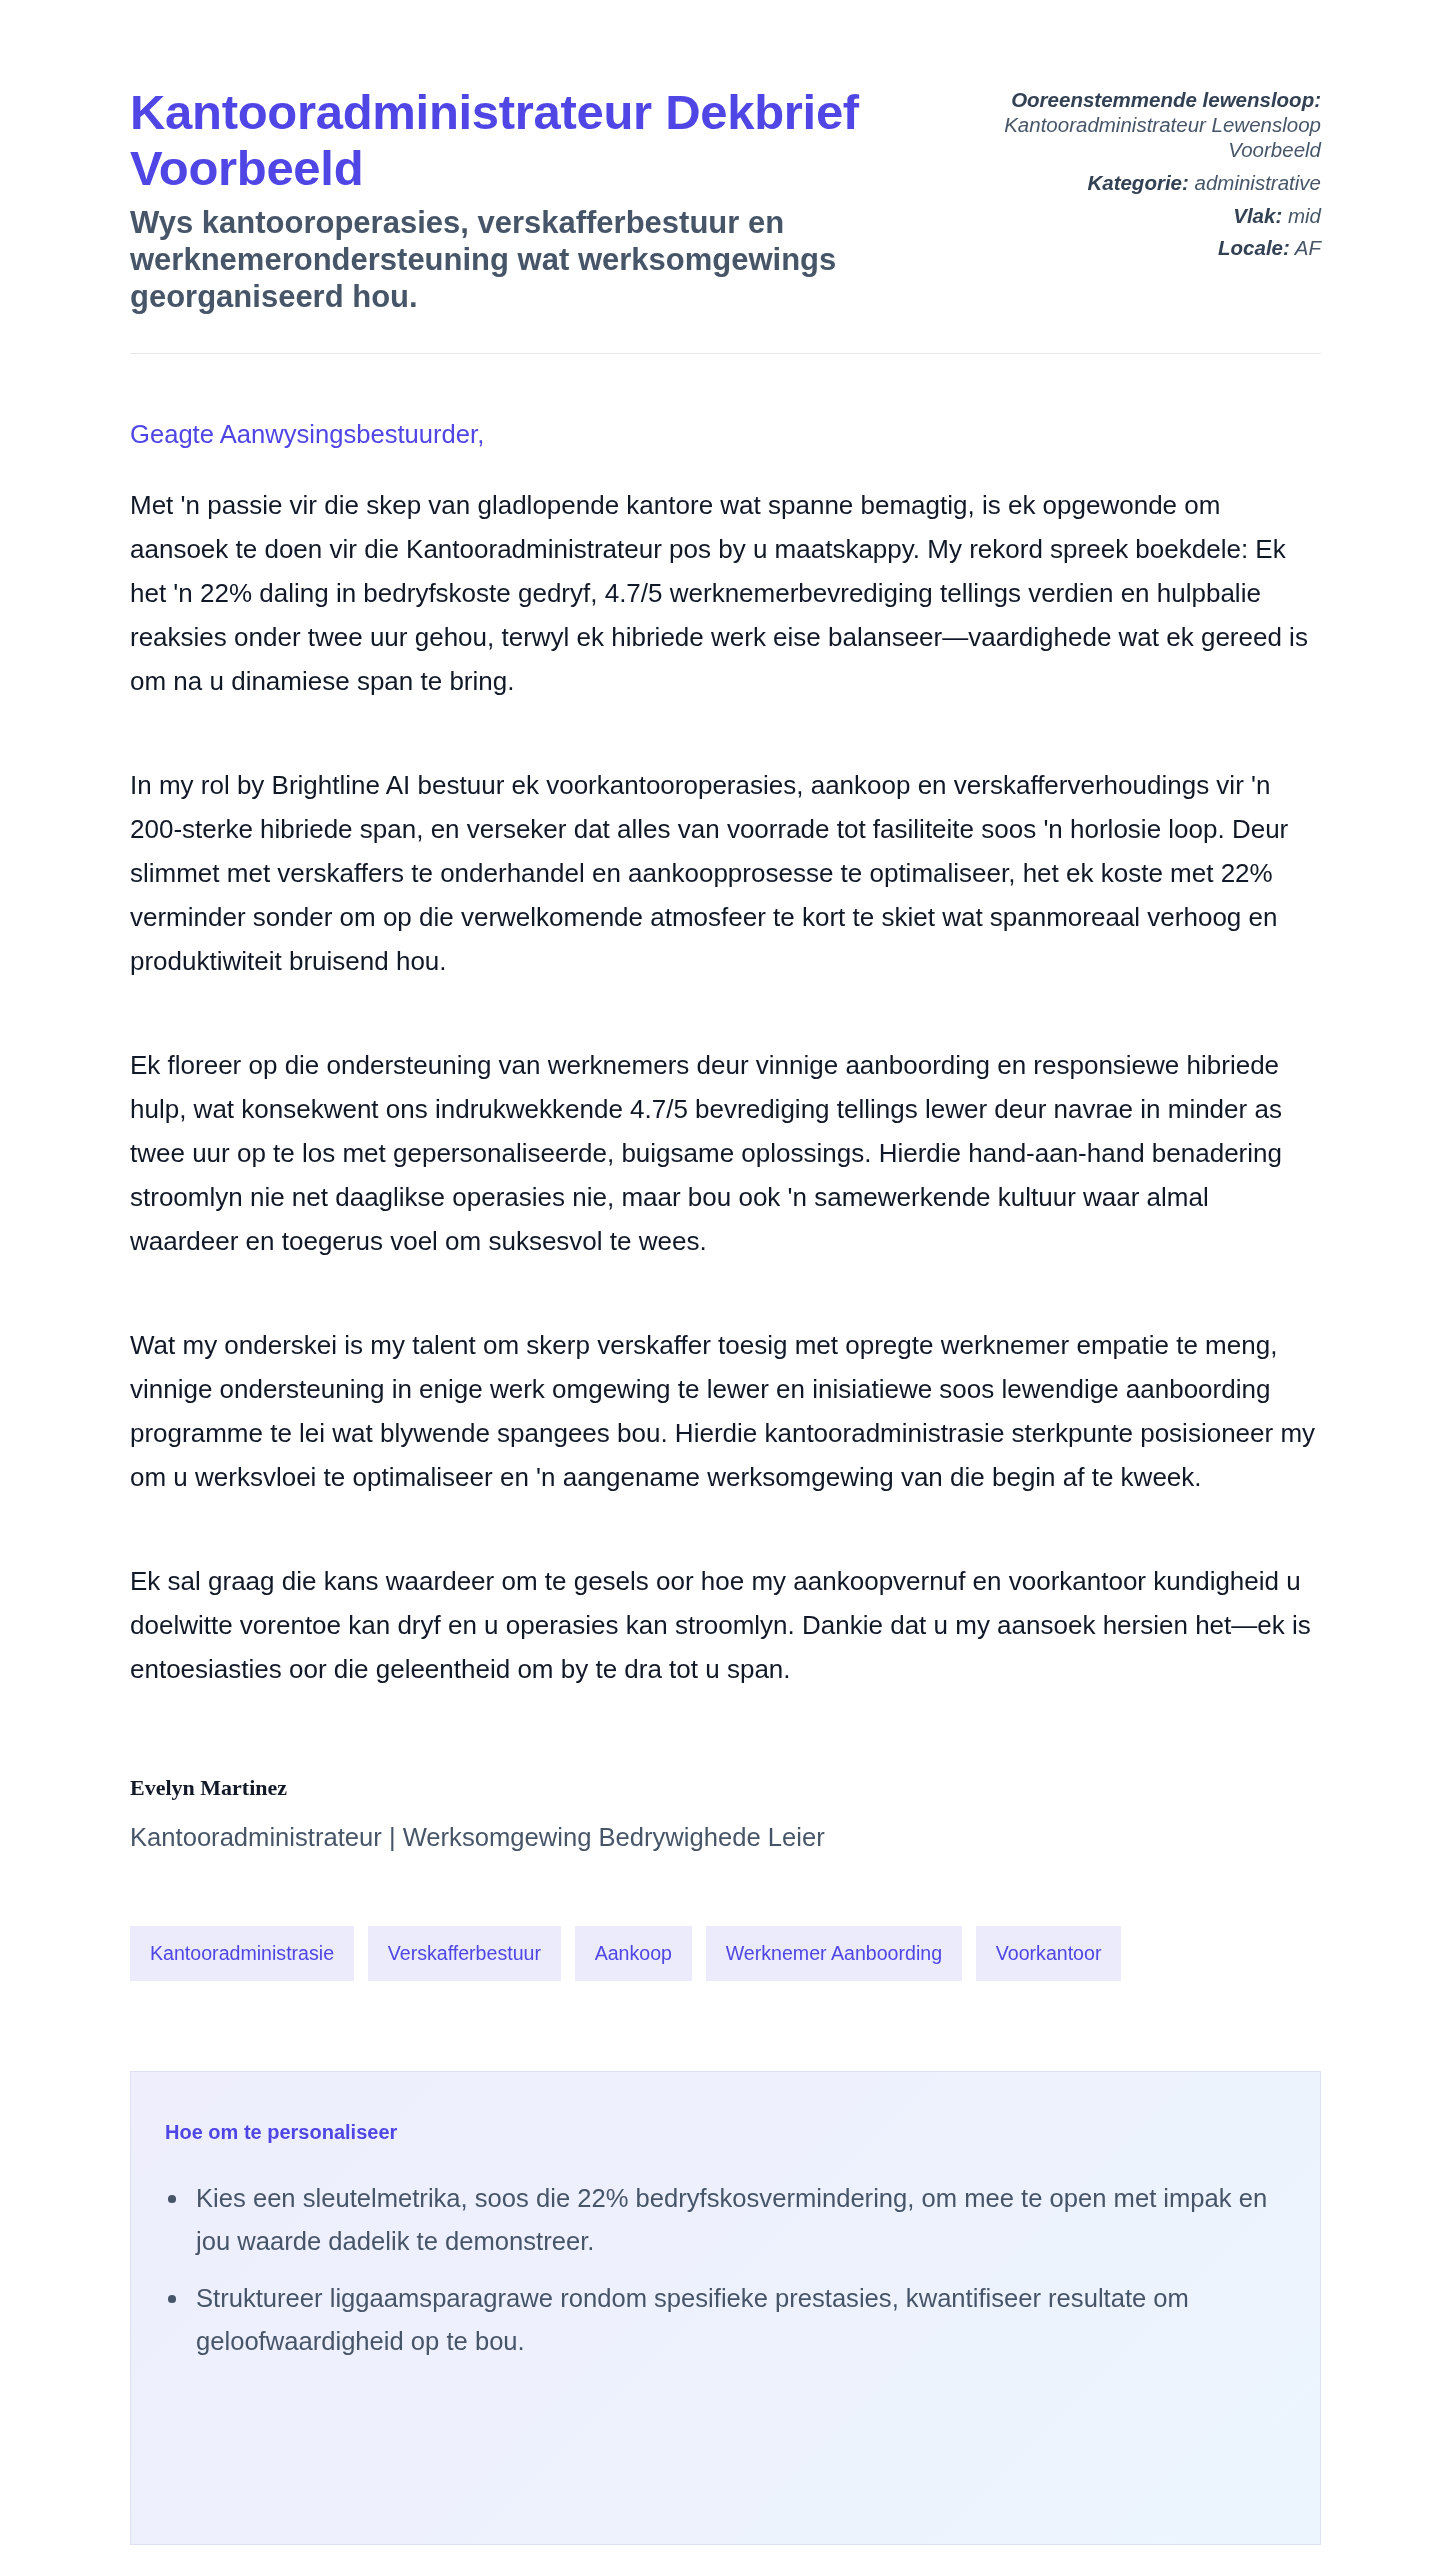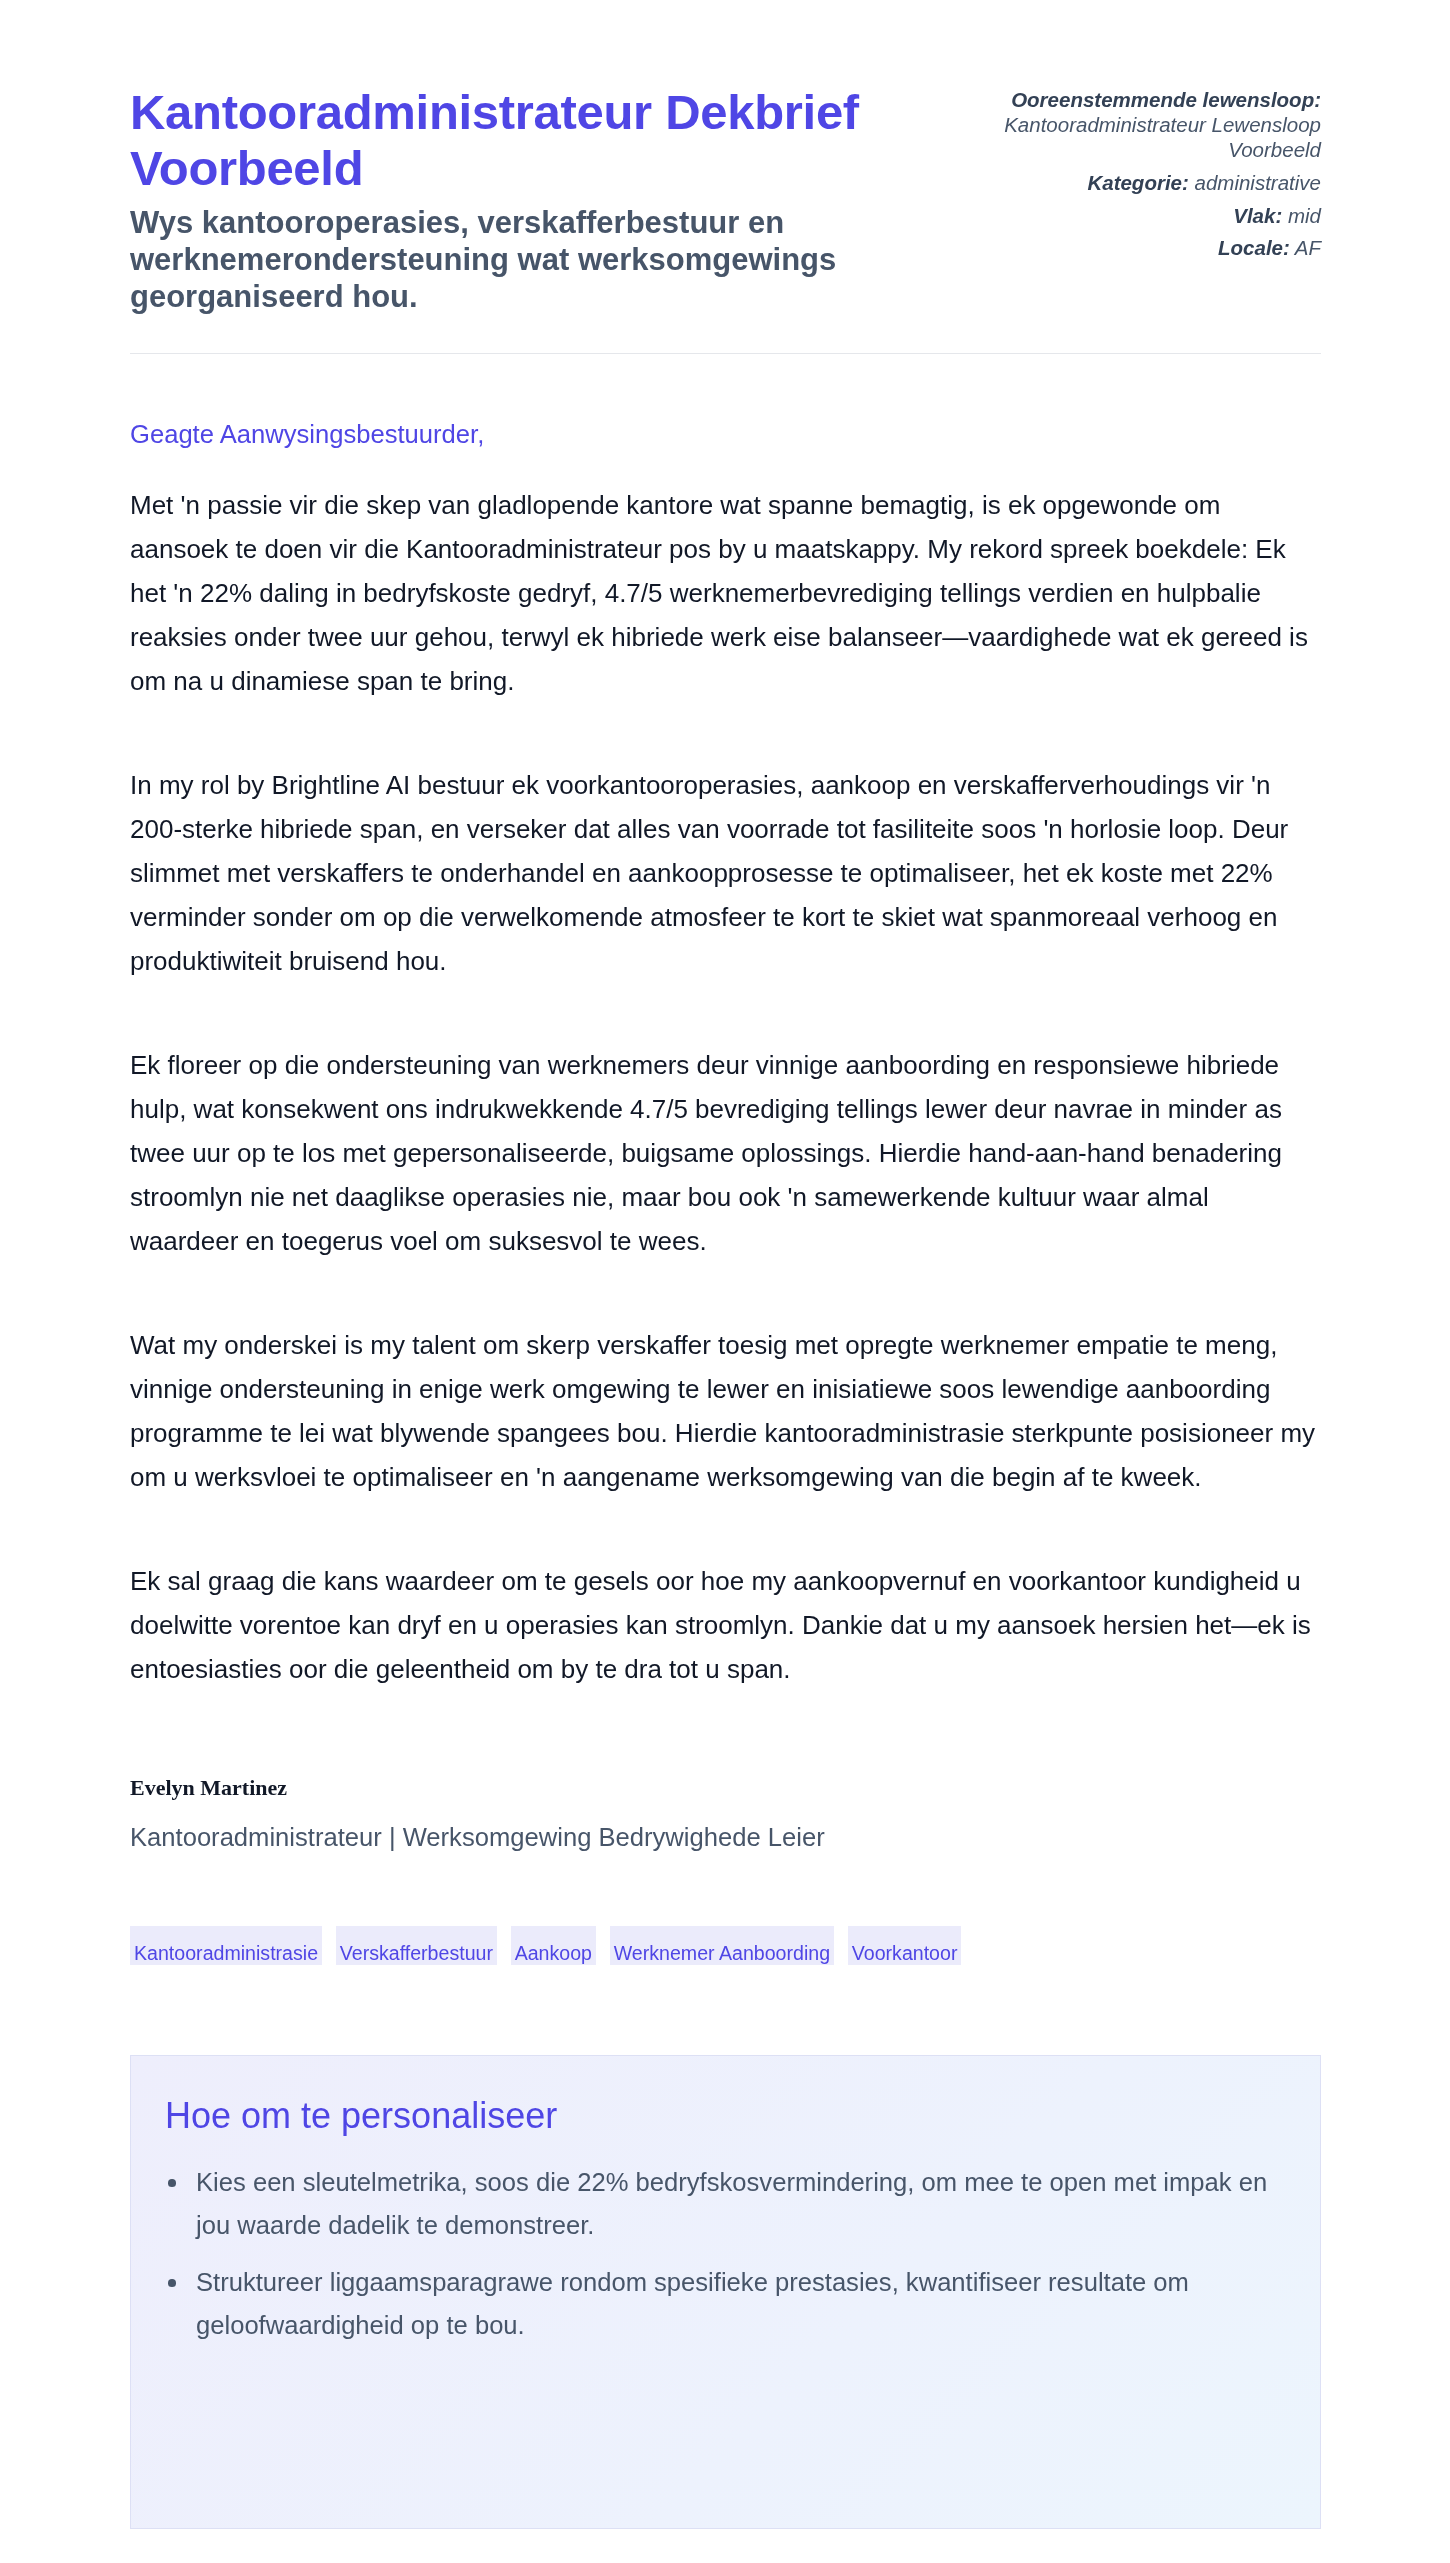--- a/index.html
+++ b/index.html
@@ -90,38 +90,38 @@
       display: flex;
       gap: 13.7px;
       flex-wrap: wrap;
     }
     .tag {
       background: #ebebfb;
       color: #4f46e5;
       font-size: 19.6px;
       font-weight: 500;
       line-height: 55px;
-      height: 39px;
-      padding: 0 4px;
+      height: 55px;
+      padding: 0 20px;
       white-space: nowrap;
       cursor: pointer;
     }
 
     
     .tips {
       margin-top: 90px;
       border: 1.7px solid #dde0f5;
       background: linear-gradient(135deg, #eeeefc 0%, #edf2fd 60%, #ecf5fd 100%);
       padding: 41px 34px 41px 34px;
       min-height: 474px;
     }
     .tips-title {
-      font-size: 36px;
+      font-size: 20px;
       line-height: 38px;
-      font-weight: 400;
+      font-weight: 700;
       color: #4f46e5;
     }
     .tips-list {
       margin-top: 25.6px;
       list-style: none;
     }
     .tips-list li {
       position: relative;
       padding-left: 31px;
       font-size: 25.6px;

